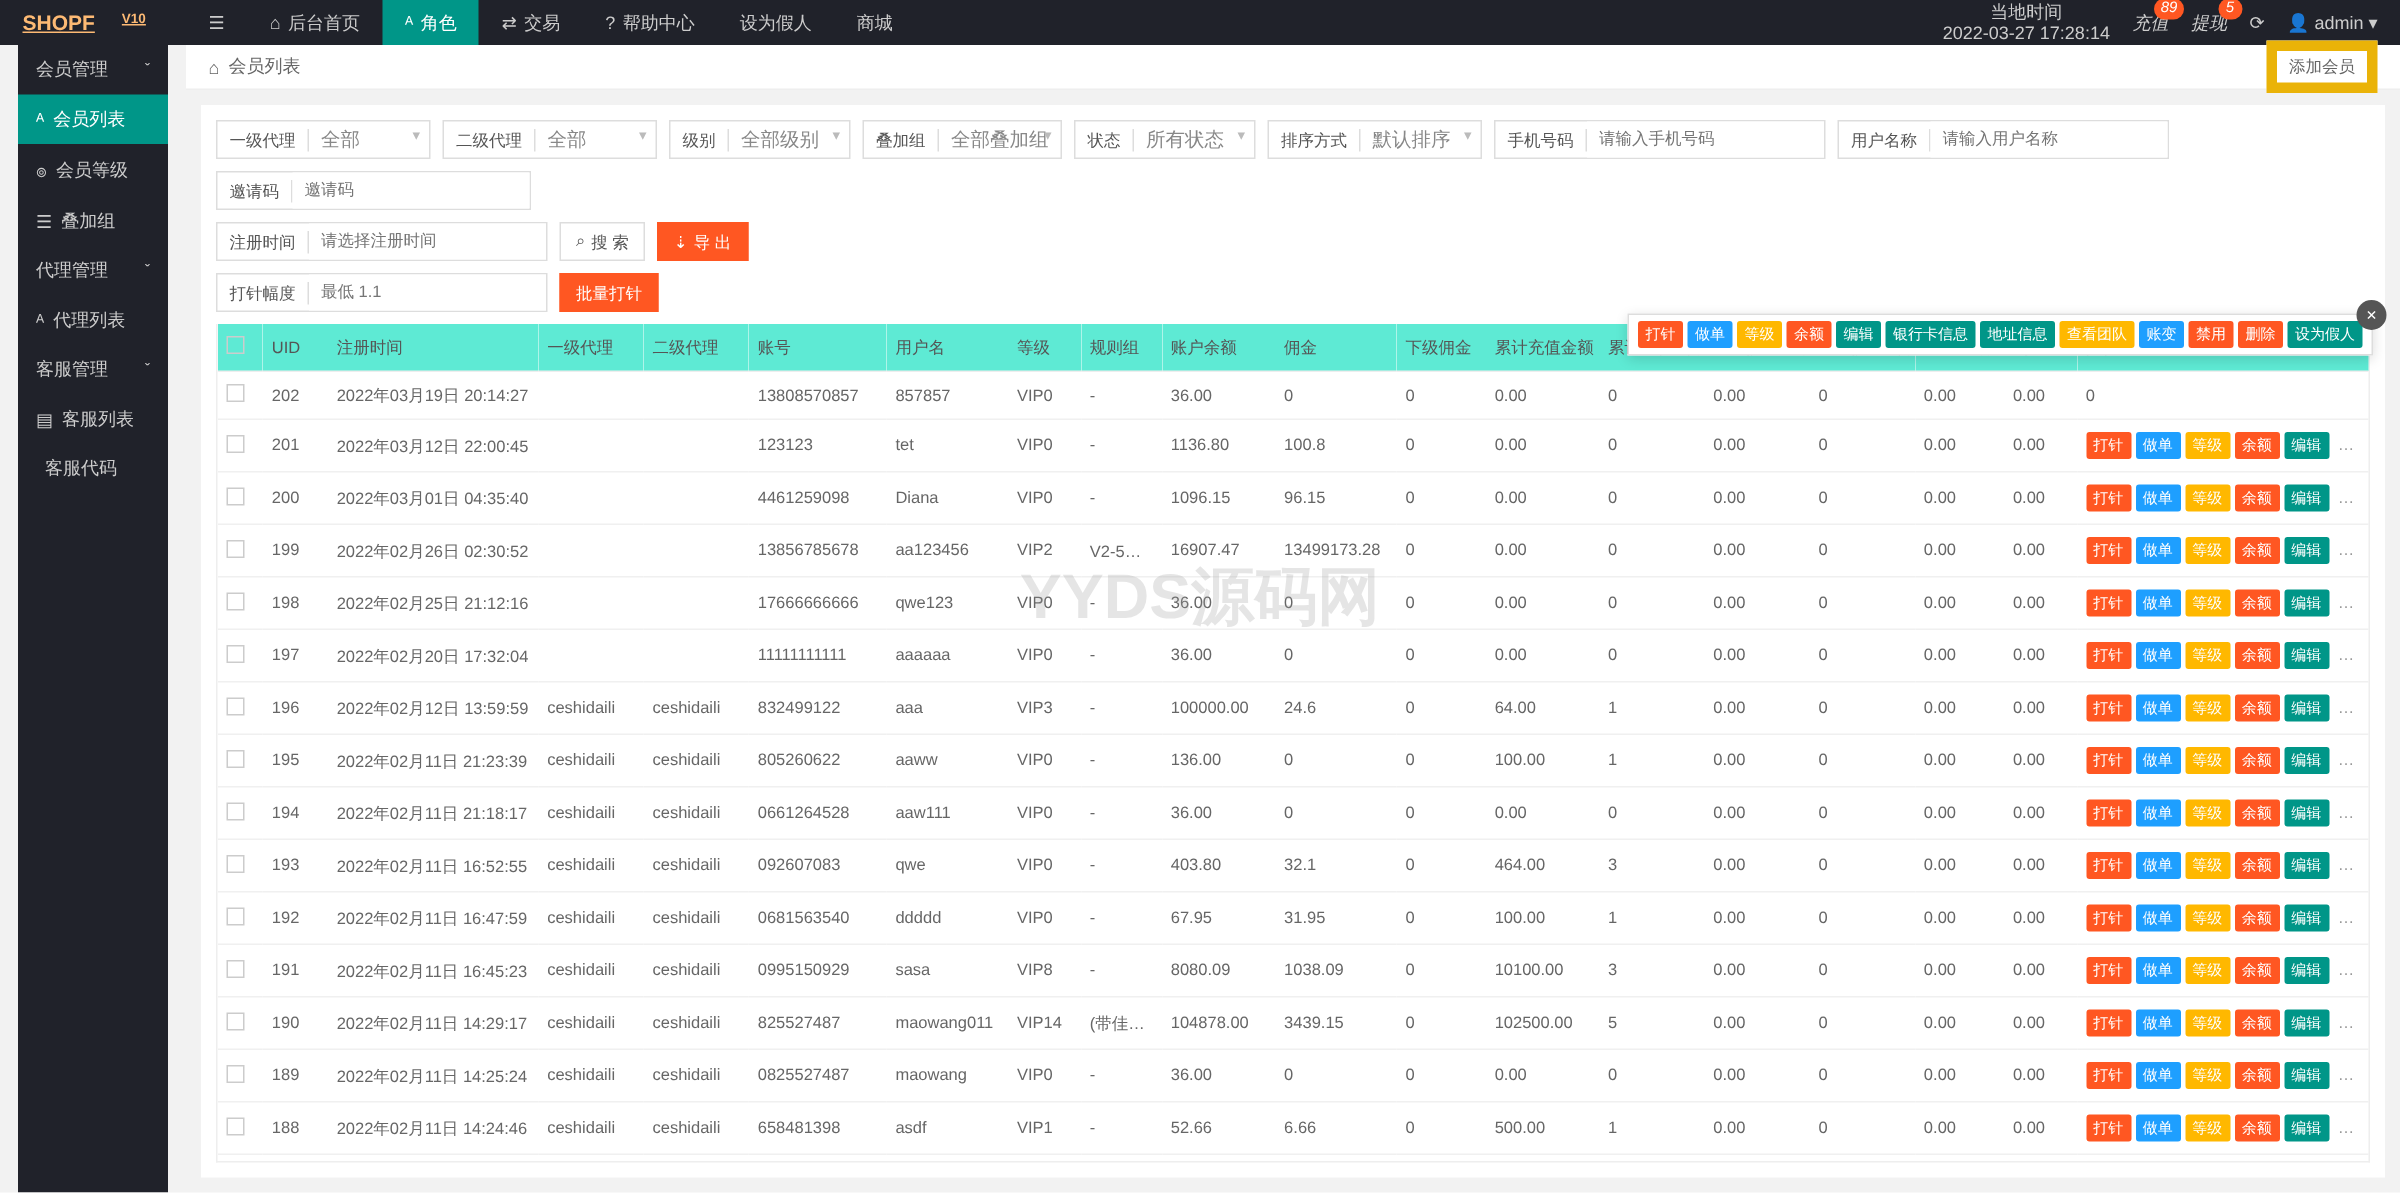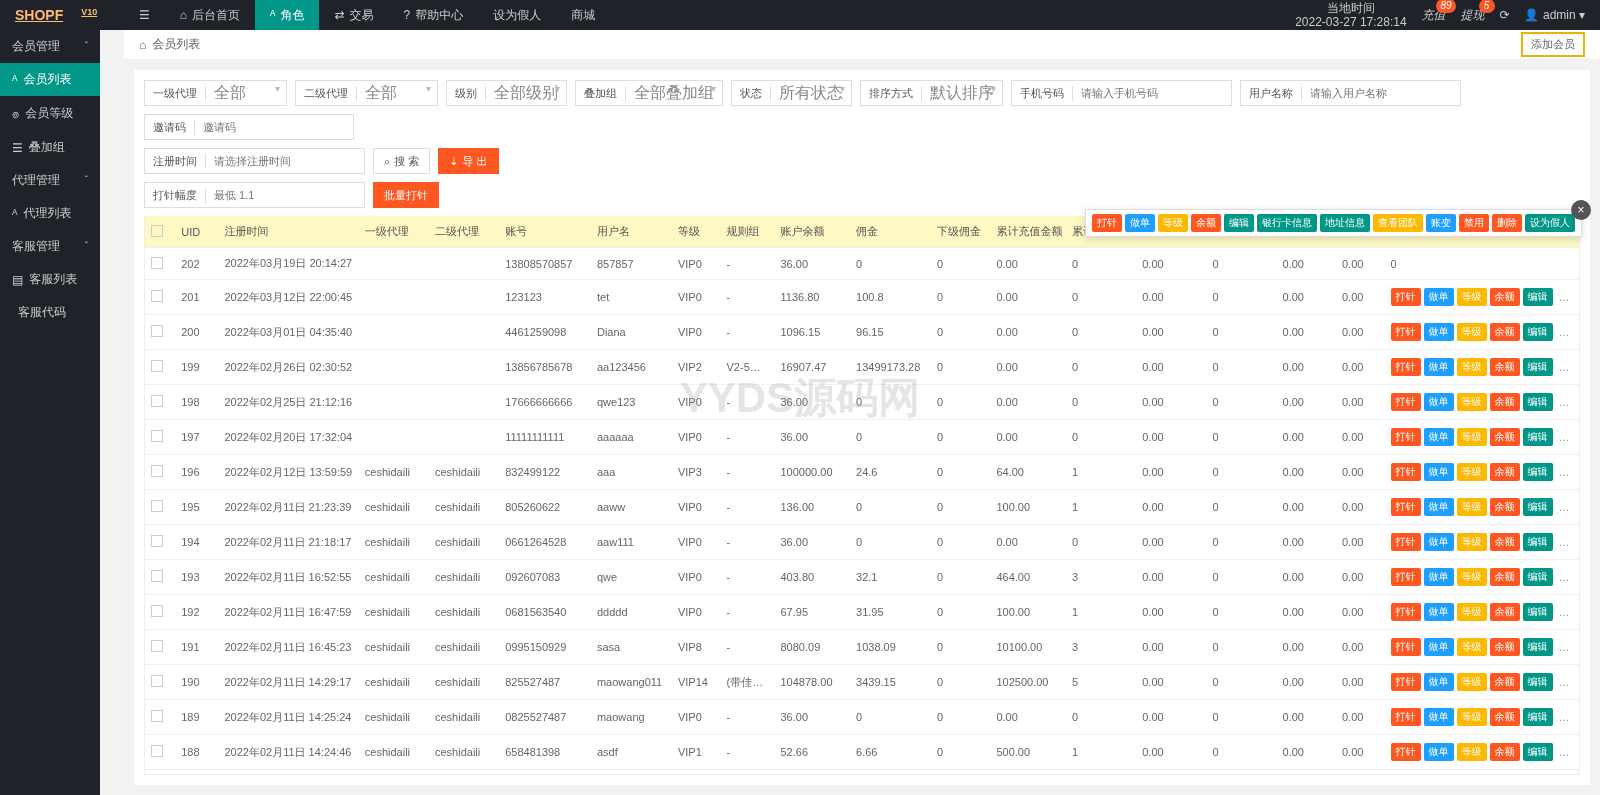--- a/index.html
+++ b/index.html
@@ -12,49 +12,49 @@
 .nav-items { display: flex; height: 100%; }
 .nav-item { padding: 0 15px; display: flex; align-items: center; gap: 5px; cursor: pointer; font-size: 12px; }
 .nav-item.active { background: #009688; color: #fff; }
 .header-right { margin-left: auto; display: flex; align-items: center; gap: 15px; padding-right: 15px; }
 .time-box { text-align: center; font-size: 12px; line-height: 1.2; }
 .badge-item { position: relative; cursor: pointer; font-style: italic; }
 .badge { position: absolute; top: -8px; right: -10px; background: #ff5722; color: #fff; border-radius: 8px; padding: 0 4px; font-size: 10px; line-height: 14px; min-width: 16px; text-align: center; }
 .refresh-icon, .user-icon { cursor: pointer; }
 
 
-.sidebar { position: absolute; left: 0; top: 30px; width: 100px; bottom: 0; background: #20222a; color: #ccc; }
+.sidebar { position: absolute; left: 12px; top: 30px; width: 100px; bottom: 0; background: #20222a; color: #ccc; }
 .side-group { padding: 8px 12px; display: flex; align-items: center; justify-content: space-between; font-size: 12px; cursor: pointer; }
 .side-item { padding: 8px 12px 8px 12px; display: flex; align-items: center; gap: 6px; font-size: 12px; cursor: pointer; }
 .side-item.active { background: #009688; color: #fff; }
 .chevron { font-size: 10px; }
 
 
 .main { position: absolute; left: 124px; top: 30px; right: 0; bottom: 0; display: flex; flex-direction: column; }
 .breadcrumb-bar { height: 30px; background: #fff; border-bottom: 1px solid #eee; display: flex; align-items: center; padding: 0 15px; font-size: 12px; color: #666; }
 .breadcrumb-bar .home-icon { margin-right: 6px; }
-.add-btn { margin-left: auto; border: 2px solid #eab308; padding: 3px 8px; font-size: 11px; background: #fff; cursor: pointer; color: #666; }
+.add-btn { margin-left: auto; border: 7px solid #eab308; padding: 3px 8px; font-size: 11px; background: #fff; cursor: pointer; color: #666; }
 
 .content { flex: 1; padding: 10px; overflow: hidden; }
 .panel { background: #fff; padding: 10px; height: 100%; display: flex; flex-direction: column; }
 
 
 .filter-row { display: flex; gap: 8px; margin-bottom: 8px; flex-wrap: wrap; }
 .filter-item { border: 1px solid #ddd; height: 26px; display: flex; align-items: center; background: #fff; }
 .filter-label { padding: 0 8px; border-right: 1px solid #ddd; color: #555; font-size: 11px; white-space: nowrap; }
-.filter-value { padding: 0 8px; color: #888; font-size: 16px; min-width: 80px; white-space: nowrap; position: relative; }
+.filter-value { padding: 0 8px; color: #888; font-size: 13px; min-width: 80px; white-space: nowrap; position: relative; }
 .filter-value::after { content: "▾"; position: absolute; right: 6px; color: #bbb; font-size: 10px; }
 .filter-input { border: none; outline: none; padding: 0 8px; font-size: 11px; color: #888; min-width: 100px; height: 100%; }
 .btn { height: 26px; padding: 0 10px; border: 1px solid #ddd; background: #fff; cursor: pointer; font-size: 11px; color: #555; display: inline-flex; align-items: center; gap: 4px; }
 .btn-primary { background: #ff5722; color: #fff; border-color: #ff5722; }
 
 
 .table-wrap { flex: 1; overflow: auto; border: 1px solid #eee; border-top: none; }
 table { width: 100%; border-collapse: collapse; table-layout: fixed; }
-thead th { background: #fef9c3; padding: 8px 6px; text-align: left; font-weight: normal; font-size: 11px; color: #555; border-bottom: 1px solid #eee; white-space: nowrap; overflow: hidden; }
+thead th { background: #5eead4; padding: 8px 6px; text-align: left; font-weight: normal; font-size: 11px; color: #555; border-bottom: 1px solid #eee; white-space: nowrap; overflow: hidden; }
 tbody td { padding: 8px 6px; font-size: 11px; color: #666; border-bottom: 1px solid #f0f0f0; white-space: nowrap; overflow: hidden; text-overflow: ellipsis; }
 .chk { display: inline-block; width: 12px; height: 12px; border: 1px solid #ccc; }
 
 
 .row-actions-popup { position: absolute; background: #fff; border: 1px solid #ddd; box-shadow: 0 2px 8px rgba(0,0,0,0.15); padding: 4px 6px; display: flex; gap: 3px; z-index: 100; }
 .close-x { position: absolute; right: -10px; top: -10px; width: 20px; height: 20px; border-radius: 50%; background: #555; color: #fff; font-size: 12px; display: flex; align-items: center; justify-content: center; cursor: pointer; }
 
 
 .act-tags { display: flex; gap: 3px; align-items: center; }
 .tag { padding: 2px 5px; color: #fff; font-size: 10px; border-radius: 2px; cursor: pointer; white-space: nowrap; }

